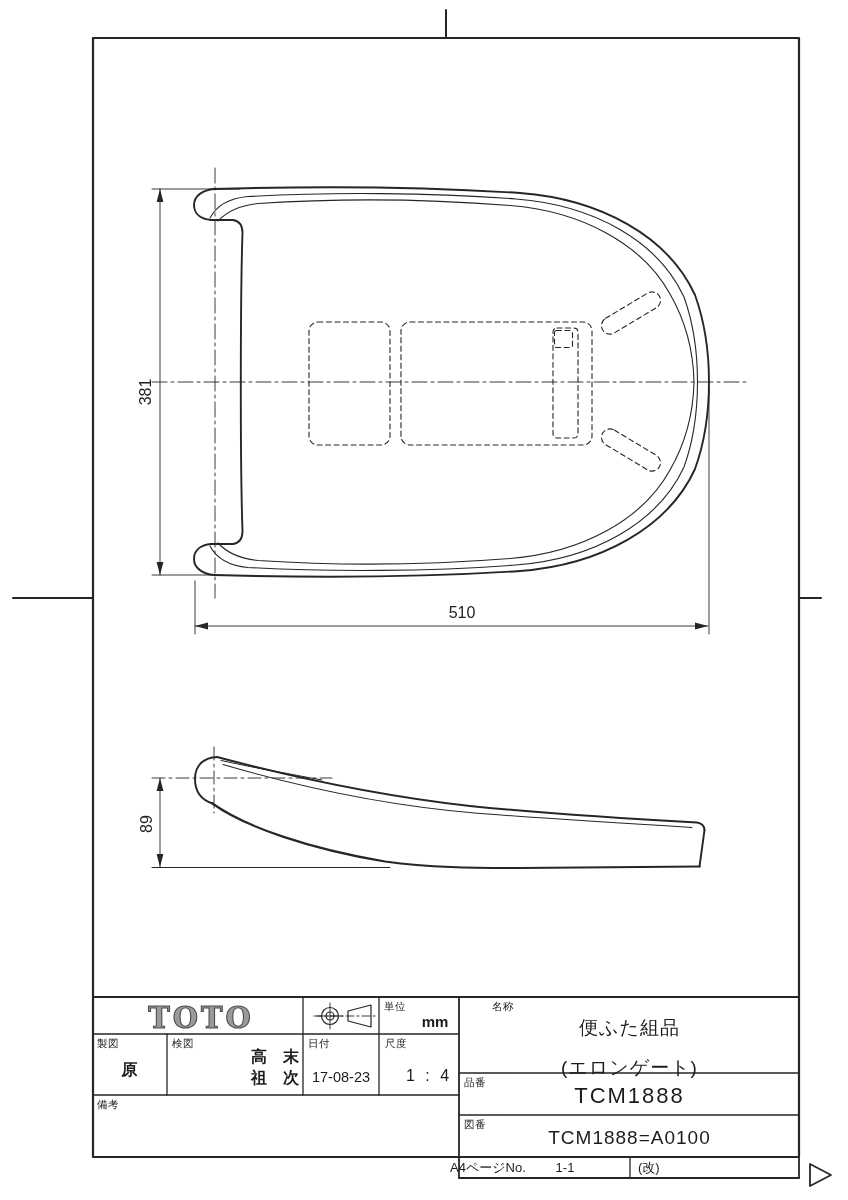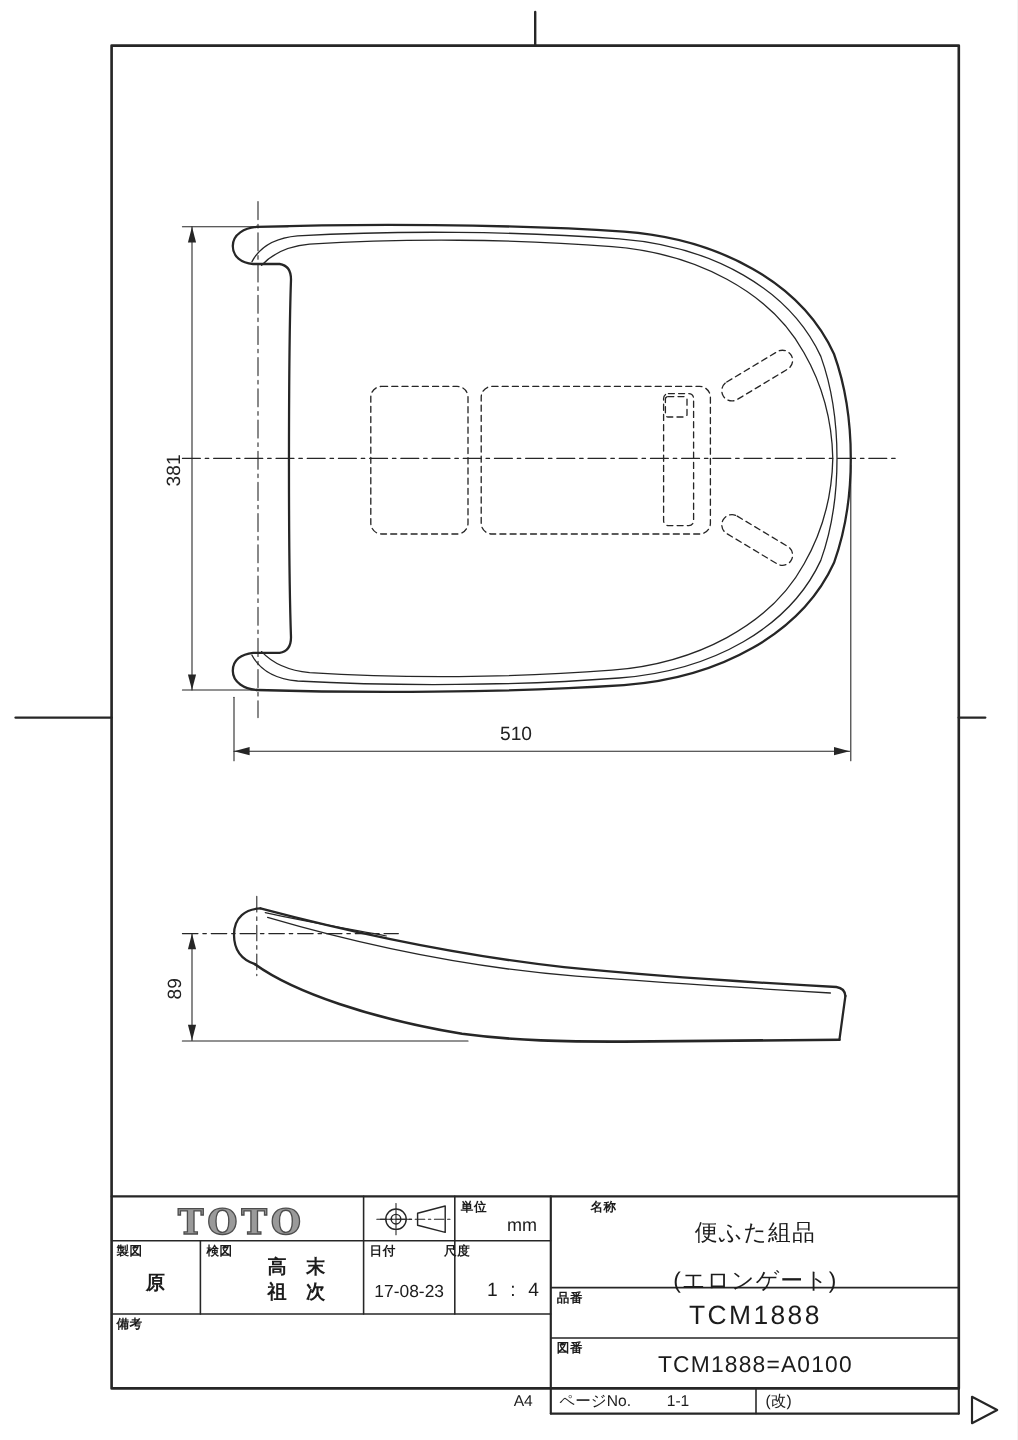--- a/index.html
+++ b/index.html
@@ -3,21 +3,21 @@
 <meta charset="utf-8">
 <style>
   html,body{margin:0;padding:0;background:#e8e8e8;}
   .sheet{
     position:relative;width:848px;height:1200px;background:#ffffff;
     font-family:"Liberation Sans","DejaVu Sans",sans-serif;color:#1c1c1c;
     overflow:hidden;margin:0 auto;
   }
   svg.lines{position:absolute;left:0;top:0;width:848px;height:1200px;}
   .t{position:absolute;white-space:pre-line;line-height:1.25;}
-  .lbl{font-size:10.5px;letter-spacing:.5px;font-weight:bold;}
+  .lbl{font-size:10.5px;letter-spacing:.5px;}
   .ctr{text-align:center;}
   .rot{transform:rotate(-90deg);}
   .dim{font-size:16px;color:#222;}
   .val-name{font-size:19px;line-height:40px;letter-spacing:1px;}
   .val-big{font-size:22px;letter-spacing:2px;}
   .val-mid{font-size:19px;letter-spacing:1px;}
   .val-kenzu{font-size:16px;line-height:21px;font-weight:bold;}
   .val-seizu{font-size:16px;font-weight:bold;}
   .val-date{font-size:14.5px;}
   .val-scale{font-size:16px;letter-spacing:3px;}
@@ -174,51 +174,51 @@
         <path d="M330 1003 V1029" stroke-width="0.9"></path>
         <path d="M314 1016 H377" stroke-width="0.9" stroke-dasharray="8,3,2,3"></path>
         <path d="M348 1011 L371 1005 L371 1027 L348 1021 Z"></path>
       </g>
     </g>
 
     <text x="201" y="1028" text-anchor="middle" font-family="DejaVu Serif, Liberation Serif, serif" font-weight="bold" font-size="29" letter-spacing="3" fill="#9a9a9a" stroke="#4d4d4d" stroke-width="1.1">TOTO</text>
   </svg>
 
   <div class="t dim ctr rot" style="left:124px;top:382px;width:44px;">381</div>
-  <div class="t dim ctr" style="left:408px;top:603px;width:44px;">510</div>
+  <div class="t dim ctr" style="left:440px;top:603px;width:44px;">510</div>
   <div class="t dim ctr rot" style="left:125px;top:814px;width:44px;">89</div>
 
   <div class="t lbl" style="left:384px;top:1000px;">単位</div>
-  <div class="t val-unit ctr" style="left:395px;top:1013px;width:80px;">mm</div>
+  <div class="t val-unit ctr" style="left:395px;top:1013px;width:80px;font-weight:bold;">mm</div>
 
   <div class="t lbl" style="left:97px;top:1037px;">製図</div>
   <div class="t val-seizu ctr" style="left:92px;top:1060px;width:75px;">原</div>
 
   <div class="t lbl" style="left:172px;top:1037px;">検図</div>
-  <div class="t val-kenzu ctr" style="left:167px;top:1046px;width:160px;">高　末
+  <div class="t val-kenzu ctr" style="left:167px;top:1046px;width:160px;padding-left:28px;">高　末
 祖　次</div>
 
   <div class="t lbl" style="left:308px;top:1037px;">日付</div>
   <div class="t val-date ctr" style="left:302px;top:1068px;width:78px;text-align:center;">17-08-23</div>
 
-  <div class="t lbl" style="left:370px;top:1037px;">尺度</div>
+  <div class="t lbl" style="left:385px;top:1037px;">尺度</div>
   <div class="t val-scale ctr" style="left:379px;top:1066px;width:100px;">1 : 4</div>
 
   <div class="t lbl" style="left:97px;top:1098px;">備考</div>
   <div class="t" style="left:120px;top:1115px;"></div>
 
   <div class="t lbl" style="left:464px;top:1000px;margin-left:28px;">名称</div>
   <div class="t val-name ctr" style="left:459px;top:1008px;width:341px;">便ふた組品
 (エロンゲート)</div>
 
   <div class="t lbl" style="left:464px;top:1076px;">品番</div>
   <div class="t val-big ctr" style="left:459px;top:1082px;width:341px;">TCM1888</div>
 
   <div class="t lbl" style="left:464px;top:1118px;">図番</div>
   <div class="t val-mid ctr" style="left:459px;top:1126px;width:341px;">TCM1888=A0100</div>
 
   <div class="t pg" style="left:466px;top:1160px;">ページNo.</div>
   <div class="t pg ctr" style="left:540px;top:1160px;width:50px;">1-1</div>
   <div class="t pg" style="left:638px;top:1160px;">(改)</div>
 
-  <div class="t a4" style="left:418px;top:1160px;width:36px;text-align:center;">A4</div>
+  <div class="t a4" style="left:430px;top:1160px;width:36px;">A4</div>
 
 </div>
 
 </body></html>

